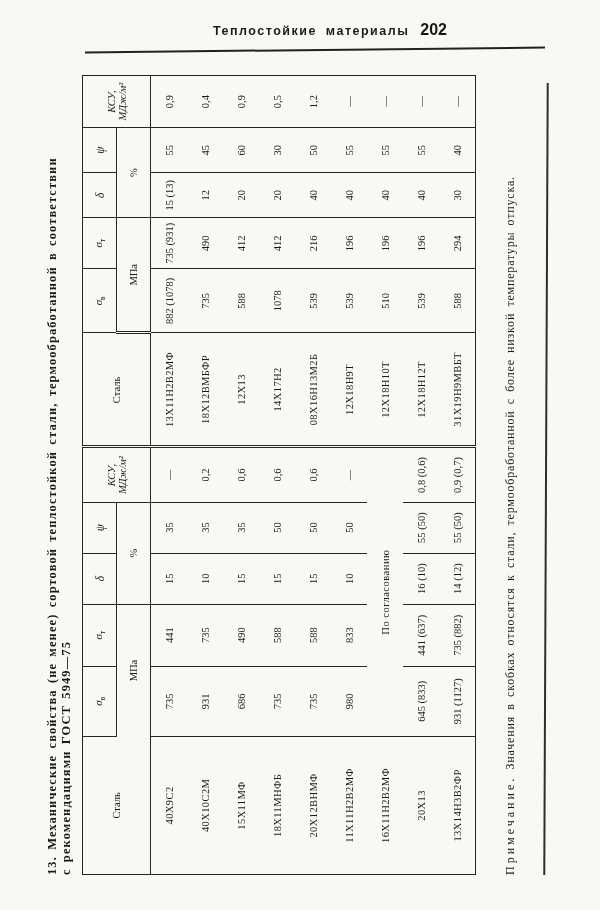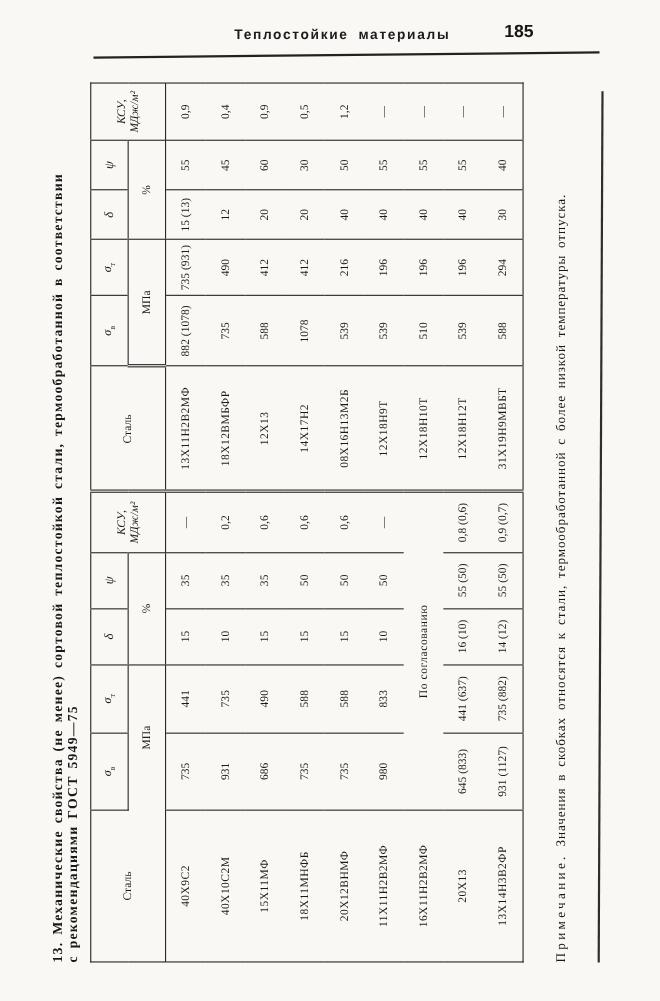--- a/index.html
+++ b/index.html
@@ -7,21 +7,21 @@
     width:600px;height:910px;
     background:#f9f8f4;
     font-family:"Liberation Serif","DejaVu Serif",serif;
     color:#1a1a1a;
     overflow:hidden;
     position:relative;
   }
   .sheet{position:absolute;left:0;top:0;width:600px;height:910px;}
 
   
-  .running-head{position:absolute;top:24px;left:0;width:500px;height:22px;padding-left:38px;}
+  .running-head{position:absolute;top:24px;left:0;width:500px;height:22px;}
   .rh-title{
     position:absolute;left:213px;top:0;
     font-family:"Liberation Sans","DejaVu Sans",sans-serif;
     font-weight:bold;font-size:12.5px;letter-spacing:1.5px;word-spacing:4px;
     color:#1c1c1c;white-space:nowrap;
   }
   .rh-page{
     position:absolute;right:53px;top:-3px;
     font-family:"Liberation Sans","DejaVu Sans",sans-serif;
     font-weight:bold;font-size:16px;color:#161616;
@@ -71,21 +71,21 @@
   .note-label{letter-spacing:3px;font-weight:normal;}
   .edge-line{margin-top:27px;width:99%;border-top:2px solid #2e2e2e;transform:rotate(0.25deg);}
 </style>
 </head>
 <body>
 
 <div class="sheet">
 
   <div class="running-head">
     <span class="rh-title">Теплостойкие материалы</span>
-    <span class="rh-page">185</span>
+    <span class="rh-page">202</span>
   </div>
   <div class="head-rule"></div>
 
   <div class="rotated">
 
     <div class="caption">
       <div class="cap-line">13. Механические свойства (не менее) сортовой теплостойкой стали, термообработанной в соответствии</div>
       <div class="cap-line">с рекомендациями ГОСТ 5949—75</div>
     </div>
 

